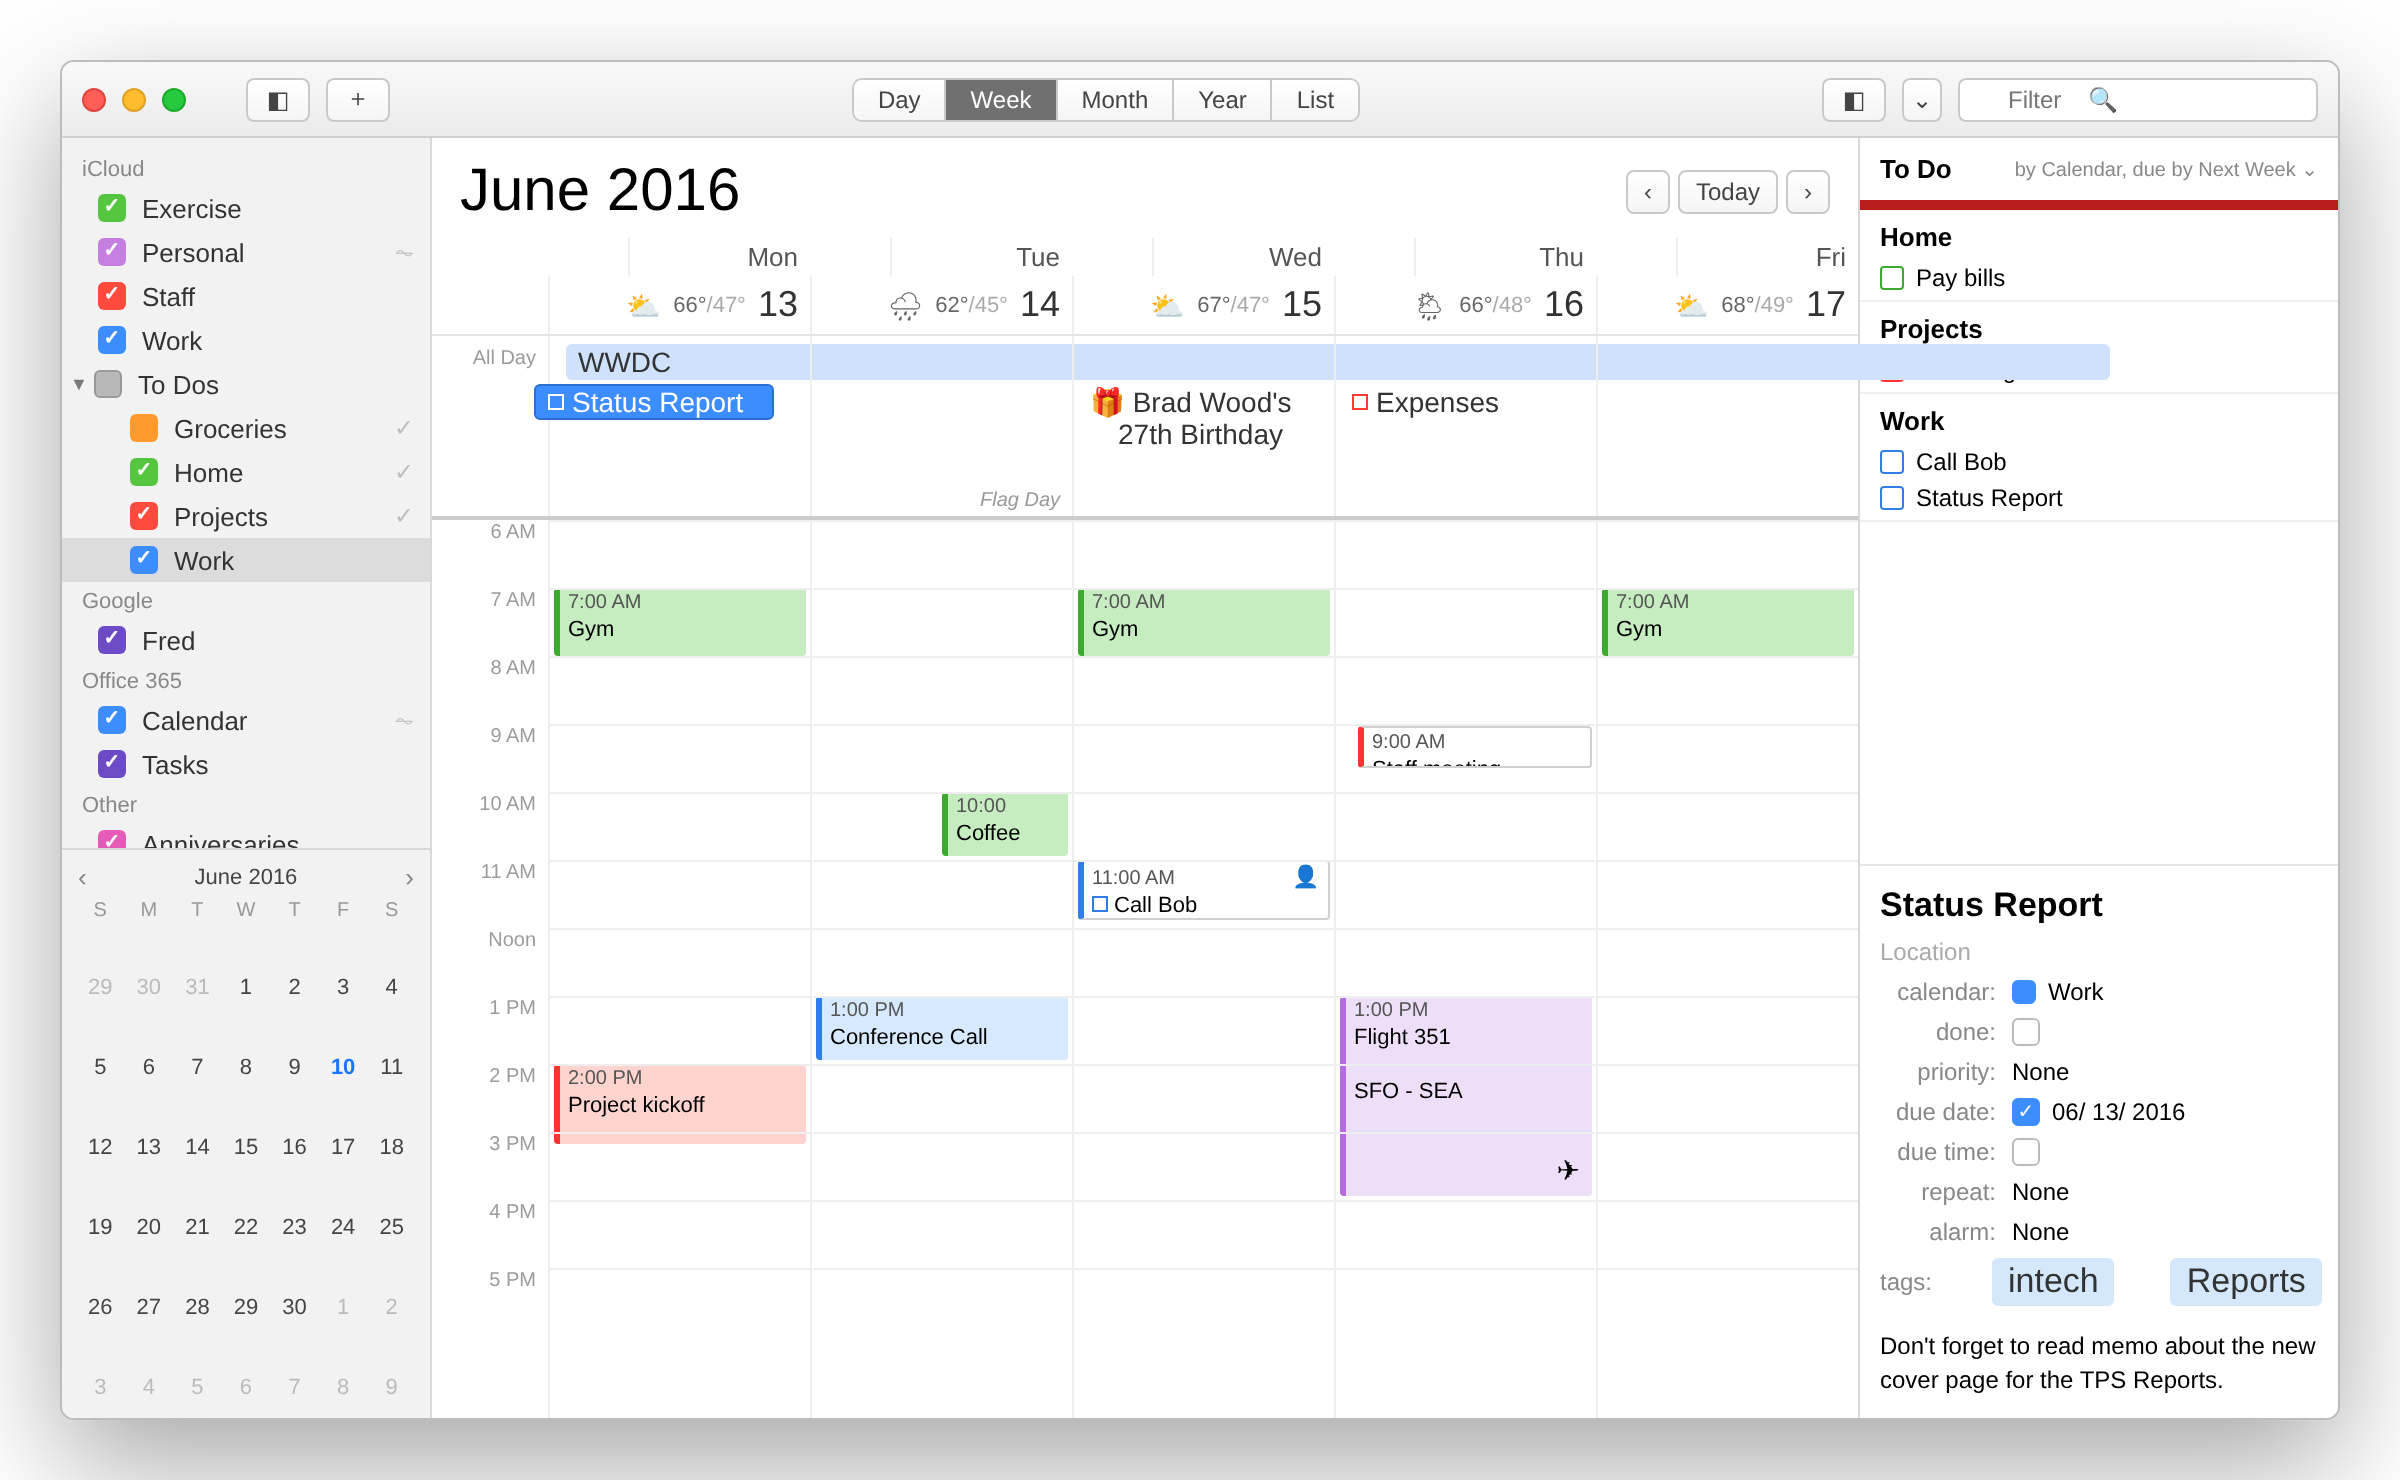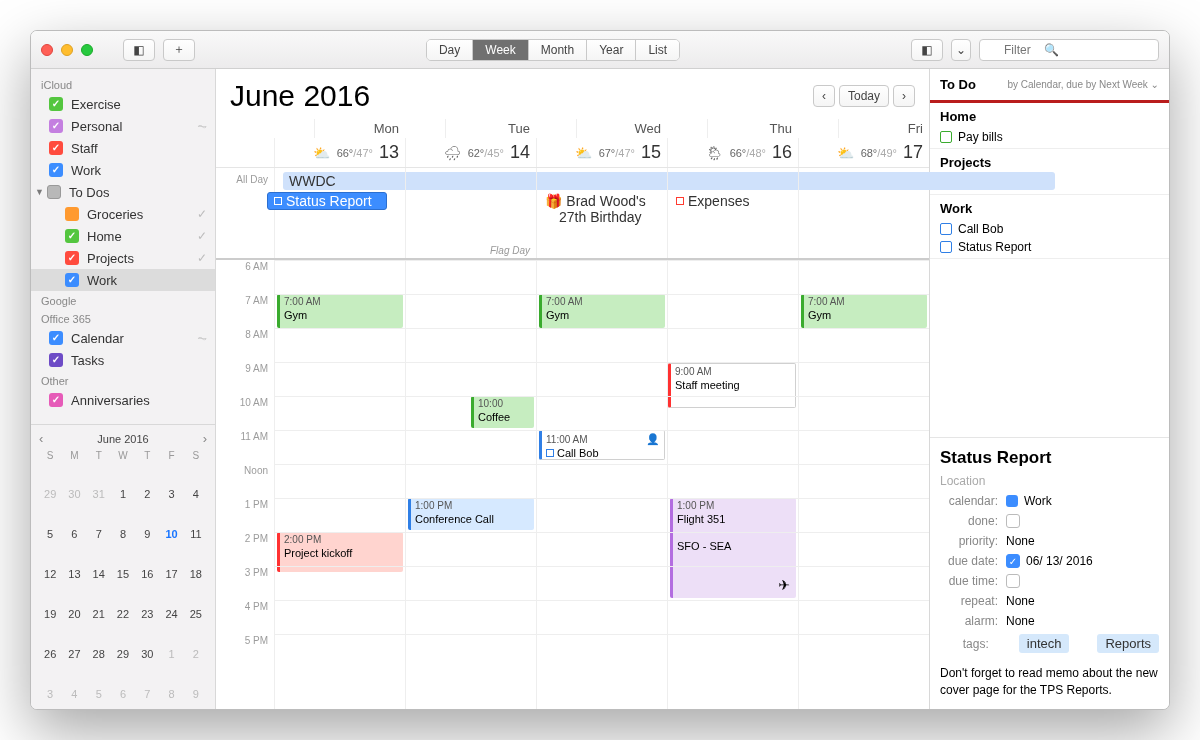--- a/index.html
+++ b/index.html
@@ -73,40 +73,40 @@
 .gcol{flex:1;border-left:1px solid #eee;position:relative;}
 .hline{position:absolute;left:0;right:0;height:1px;background:#eee;}
 .ev{position:absolute;border-radius:2px;font-size:11px;padding:2px 4px;overflow:hidden;line-height:1.25;}
 .ev .t{font-size:10px;color:#555;}
 .ev.green{background:#c6edc0;border-left:3px solid #3aab2e;}
 .ev.red{background:#ffd4cf;border-left:3px solid #ff3131;}
 .ev.blue{background:#d6e9ff;border-left:3px solid #2f7fe6;}
 .ev.purple{background:#eddff7;border-left:3px solid #b36de0;}
 .ev.white{background:#fff;border:1px solid #d0d0d0;border-left:3px solid #2f7fe6;}
 .todo{width:240px;border-left:1px solid #d8d8d8;background:#fff;display:flex;flex-direction:column;font-size:12px;}
-.todo-head{display:flex;align-items:center;padding:8px 10px;border-bottom:3px solid #b91c1c;}
+.todo-head{display:flex;align-items:center;padding:8px 10px;border-bottom:5px solid #b91c1c;}
 .todo-head b{font-size:13px;}
 .todo-head .sort{margin-left:auto;font-size:10px;color:#888;}
 .todo-section{padding:6px 10px 2px;border-bottom:1px solid #eee;}
 .todo-section h4{font-size:13px;margin-bottom:4px;}
 .todo-item{display:flex;align-items:center;gap:6px;padding:2px 0;}
 .todo-item .box{width:12px;height:12px;border:1.5px solid;border-radius:2px;}
 .todo-item .box.green{border-color:#3aab2e;}
 .todo-item .box.red{border-color:#ff3131;}
 .todo-item .box.blue{border-color:#2f7fe6;}
 .todo-detail{border-top:1px solid #e5e5e5;padding:10px;display:flex;flex-direction:column;gap:6px;margin-top:auto;}
 .todo-detail h3{font-size:17px;font-weight:600;}
 .todo-detail .loc{color:#aaa;font-size:12px;}
 .kv{display:flex;align-items:center;gap:8px;font-size:12px;}
 .kv .k{width:58px;text-align:right;color:#888;}
 .kv .v{display:flex;align-items:center;gap:6px;}
 .chkbox{width:14px;height:14px;border:1px solid #bbb;border-radius:3px;background:#fff;display:inline-flex;align-items:center;justify-content:center;color:#fff;font-size:10px;}
 .chkbox.on{background:#3c8dff;border-color:#3c8dff;}
 .chkbox.on::after{content:"✓";}
-.tag{background:#d5e8fb;padding:2px 8px;border-radius:3px;font-size:13px;color:#333;margin-left:22px;}
+.tag{background:#d5e8fb;padding:2px 8px;border-radius:3px;font-size:17px;color:#333;margin-left:22px;}
 .plane{position:absolute;right:6px;bottom:4px;font-size:14px;}
 .person{font-size:11px;color:#666;}
 .flagtxt{position:absolute;right:6px;bottom:2px;font-size:10px;color:#999;font-style:italic;}
 </style>
 </head>
 <body>
 
 <div class="window">
 
   <div class="titlebar">
@@ -177,20 +177,24 @@
             <span class="sb-chk red"></span>
             <span>Projects</span>
             <span class="sb-share">✓</span>
           </div>
         <div class="sb-row sub selected">
             <span class="sb-chk blue"></span>
             <span>Work</span>
           </div>
 
         <div class="sb-group">Google</div>
+        <div class="sb-row">
+            <span class="sb-chk dpurple"></span>
+            <span>Fred</span>
+          </div>
 
         <div class="sb-group">Office 365</div>
         <div class="sb-row">
             <span class="sb-chk blue"></span>
             <span>Calendar</span>
             <span class="sb-share">⏦</span>
           </div>
         <div class="sb-row">
             <span class="sb-chk dpurple"></span>
             <span>Tasks</span>
@@ -402,21 +406,21 @@
             <div class="hline" style="top: 136px;"></div>
             <div class="hline" style="top: 170px;"></div>
             <div class="hline" style="top: 204px;"></div>
             <div class="hline" style="top: 238px;"></div>
             <div class="hline" style="top: 272px;"></div>
             <div class="hline" style="top: 306px;"></div>
             <div class="hline" style="top: 340px;"></div>
             <div class="hline" style="top: 374px;"></div>
           </div>
         <div class="gcol" id="c3">
-          <div class="ev" style="top:103px;height:45px;left:0;right:2px;background:#fff;border:1px solid #d0d0d0;border-left:3px solid #ff3131"><div class="t">9:00 AM</div><span>Staff meeting</span></div>
+          <div class="ev" style="top:103px;height:21px;left:11px;right:2px;background:#fff;border:1px solid #d0d0d0;border-left:3px solid #ff3131"><div class="t">9:00 AM</div><span>Staff meeting</span></div>
           <div class="ev purple" style="top:238px;height:100px;left:2px;right:2px"><div class="t">1:00 PM</div><span>Flight 351</span><br><br><span>SFO - SEA</span><span class="plane">✈</span></div>
         <div class="hline" style="top: 0px;"></div>
             <div class="hline" style="top: 34px;"></div>
             <div class="hline" style="top: 68px;"></div>
             <div class="hline" style="top: 102px;"></div>
             <div class="hline" style="top: 136px;"></div>
             <div class="hline" style="top: 170px;"></div>
             <div class="hline" style="top: 204px;"></div>
             <div class="hline" style="top: 238px;"></div>
             <div class="hline" style="top: 272px;"></div>

